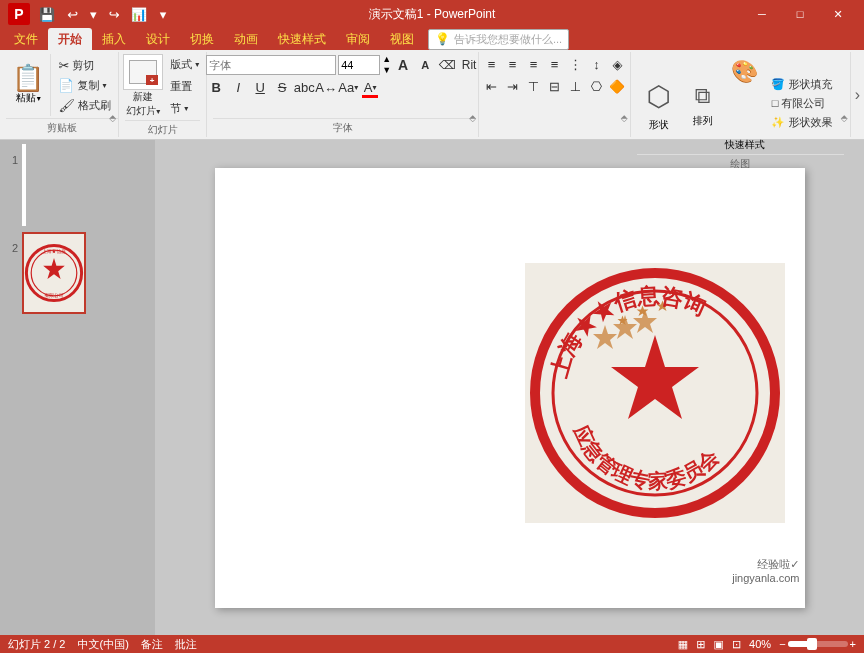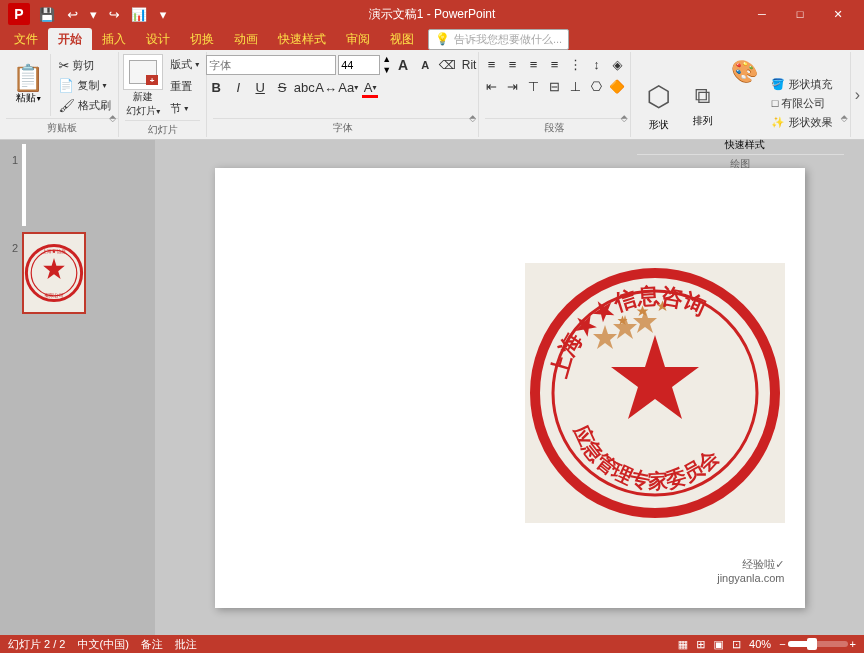--- a/index.html
+++ b/index.html
@@ -207,21 +207,21 @@
       width: 864px;
     }
     .status-left { display: flex; gap: 12px; align-items: center; }
     .status-right { display: flex; gap: 8px; align-items: center; }
     .status-item { color: white; font-size: 11px; }
 
     
     .watermark {
       position: absolute;
       bottom: 22px;
-      right: 16px;
+      right: 1px;
       text-align: right;
       font-size: 11px;
       color: #666;
       background: rgba(255,255,255,0.5);
       padding: 2px 4px;
     }
 
     
     .slide-num-label {
       font-size: 11px;
@@ -409,21 +409,20 @@
       <div style="display:flex;align-items:center;gap:1px;">
         <div class="format-btn">⇤</div>
         <div class="format-btn">⇥</div>
         <div class="format-btn">⊤</div>
         <div class="format-btn">⊟</div>
         <div class="format-btn">⊥</div>
         <div class="format-btn">⎔</div>
         <div class="format-btn">🔶</div>
       </div>
     </div>
-    <div class="ribbon-group-label">段落</div>
     <div class="group-expand">⬘</div>
   </div>
 
   <div class="ribbon-group" style="min-width:220px;flex-direction:row;align-items:stretch;">
     <div style="display:flex;flex-direction:column;align-items:stretch;flex:1;">
       <div style="display:flex;flex:1;align-items:center;gap:4px;">
 
         <div style="display:flex;flex-direction:column;align-items:center;cursor:pointer;">
           <div style="width:44px;height:44px;display:flex;align-items:center;justify-content:center;font-size:28px;color:#555;">⬡</div>
           <div style="font-size:10px;">形状</div>

